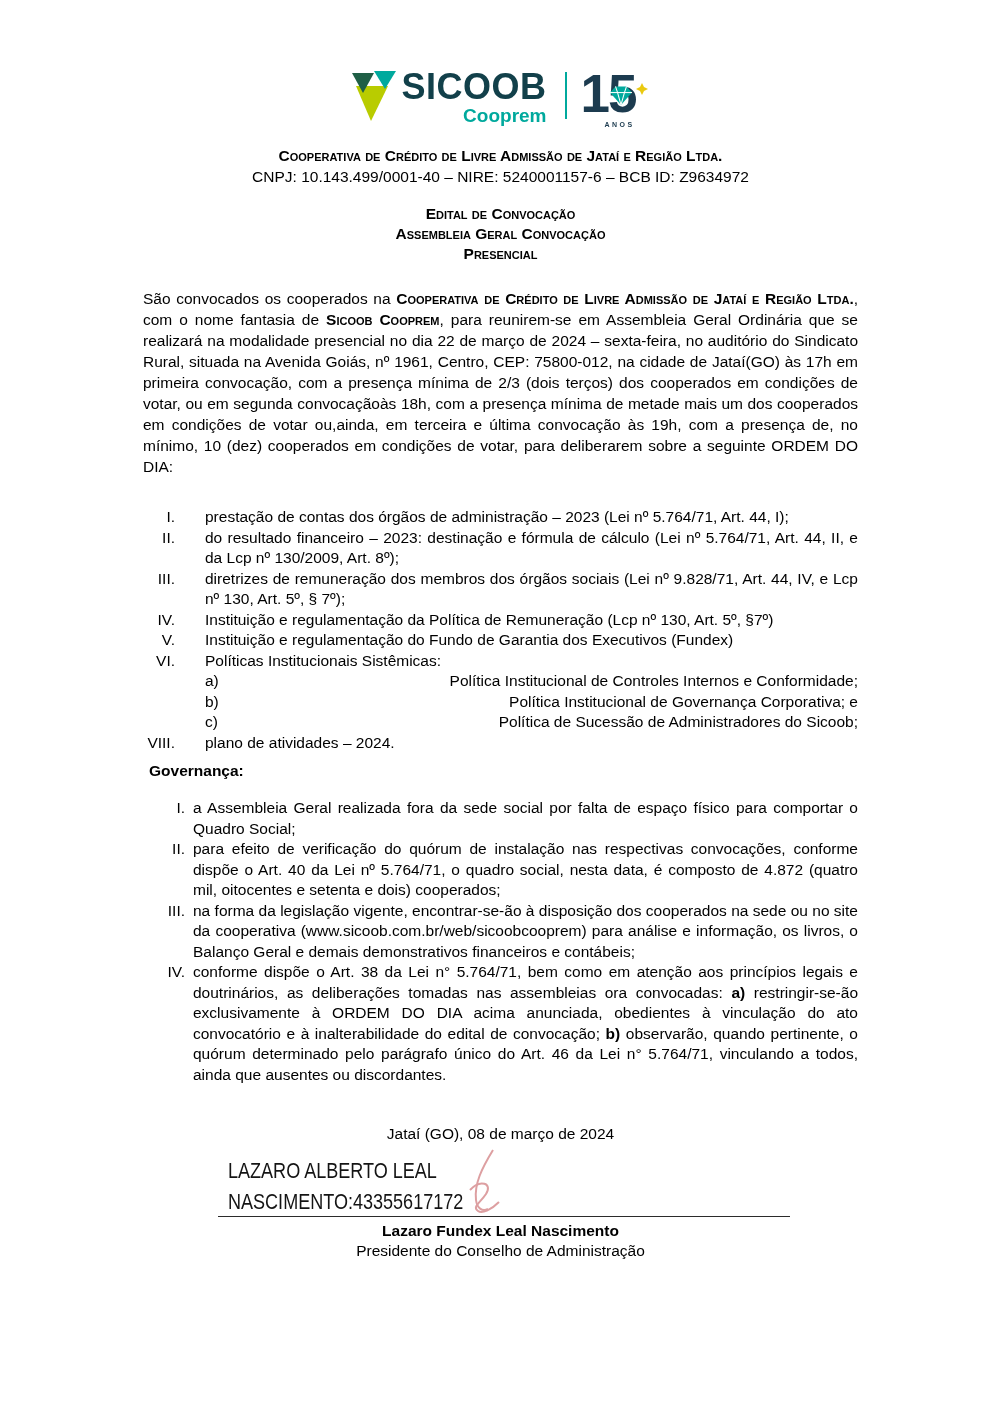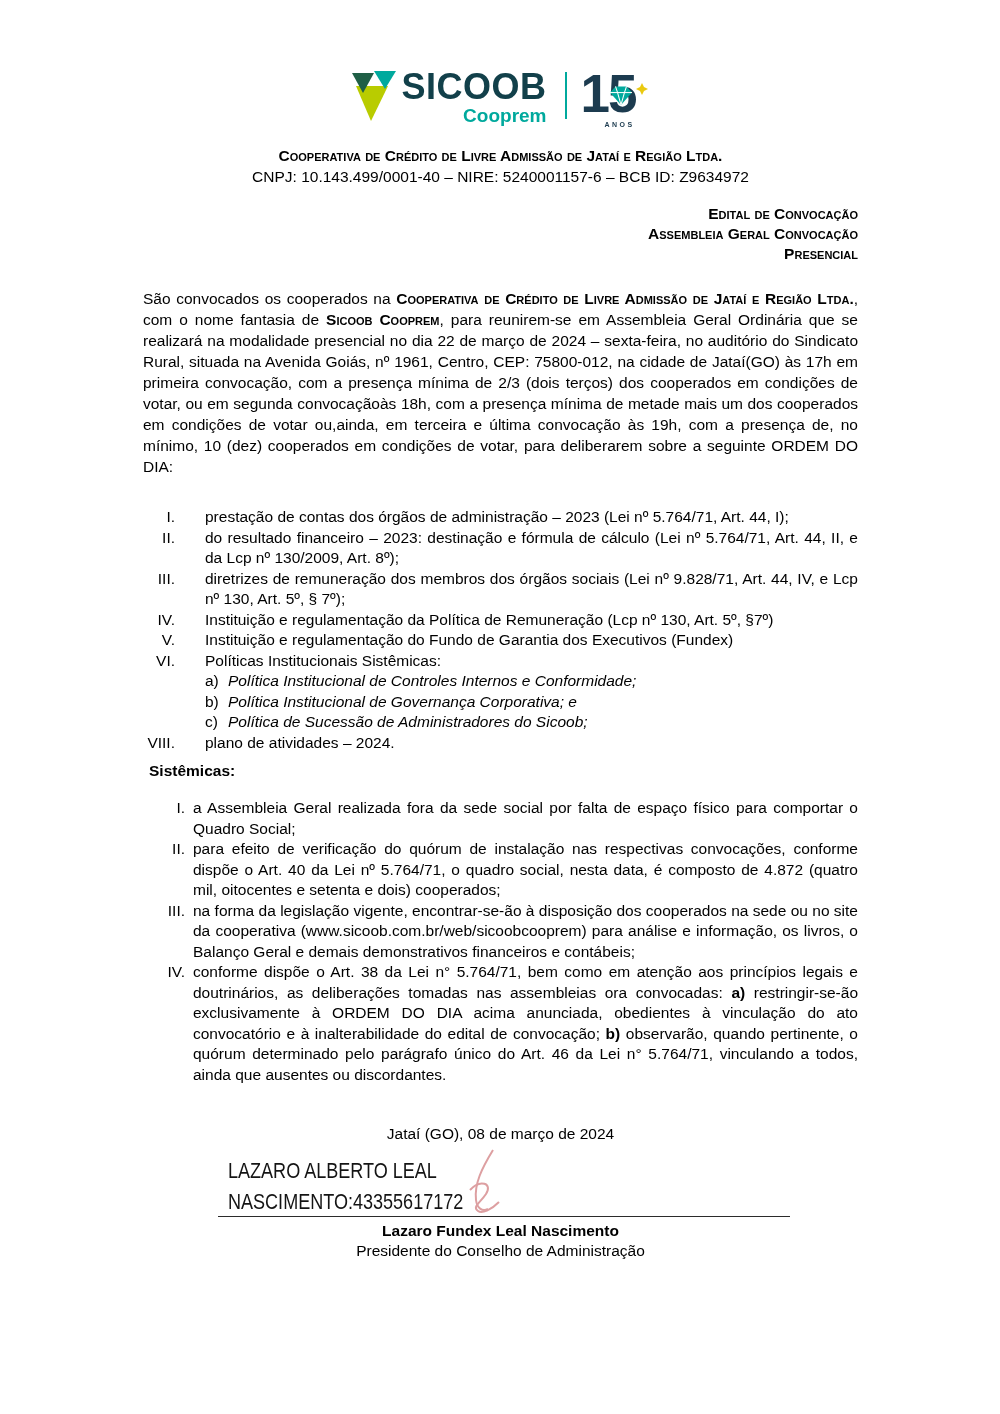--- a/index.html
+++ b/index.html
@@ -23,36 +23,36 @@
   .anniv{ position:relative; width:70px; height:62px; }
   .anniv-number{ font-size:53px; font-weight:bold; color:var(--anniv-dark); line-height:50px; letter-spacing:-2px; }
   .anniv-gem{ position:absolute; left:29px; top:17px; }
   .anniv-sparkle{ position:absolute; left:55px; top:10px; }
   .anniv-label{ font-size:7px; font-weight:bold; color:var(--anniv-dark); letter-spacing:2.5px; margin-top:-5px; padding-left:24px; }
 
   
   .sc-bold{ font-weight:bold; font-variant:small-caps; }
   .company-name{ margin-top:14px; text-align:center; }
   .registration{ text-align:center; }
-  .doc-titles{ margin-top:17px; text-align:right; line-height:20px; }
+  .doc-titles{ margin-top:17px; text-align:center; line-height:20px; }
 
   
   .intro{ margin-top:24px; text-align:justify; }
   .seg-b-sc{ font-weight:bold; font-variant:small-caps; }
   .seg-b{ font-weight:bold; }
 
   .agenda{ margin-top:30px; line-height:20.5px; }
   .li{ display:flex; }
   .li .marker{ flex:0 0 auto; text-align:right; }
   .li .li-text{ flex:1 1 auto; text-align:justify; }
   .li.lvl1 .marker{ width:32px; }
   .li.lvl1 .li-text{ margin-left:30px; }
   .li.lvl2{ margin-left:62px; }
   .li.lvl2 .marker{ width:13px; }
-  .li.lvl2 .li-text{ margin-left:10px; text-align:left;font-style:italic; }
+  .li.lvl2 .li-text{ margin-left:10px; text-align:right; }
 
   .obs-heading{ margin-top:7px; margin-left:6px; font-weight:bold; }
   .obs-list{ margin-top:17px; line-height:20.5px; }
   .obs-list .marker{ width:42px; }
   .obs-list .li-text{ margin-left:8px; }
 
   
   .date-line{ margin-top:38px; text-align:center; }
   .sig-block{ position:relative; margin-top:14px; height:58px; }
   .sig-big{
@@ -149,21 +149,21 @@
         <div class="li lvl2">
           <span class="marker">c)</span>
           <div class="li-text">Política de Sucessão de Administradores do Sicoob;</div>
         </div>
         <div class="li lvl1">
           <span class="marker">VIII.</span>
           <div class="li-text">plano de atividades – 2024.</div>
         </div>
       </div>
 
-    <div class="obs-heading">Sistêmicas:</div>
+    <div class="obs-heading">Governança:</div>
     <div class="obs-list">
         <div class="li obs">
           <span class="marker">I.</span>
           <div class="li-text"><span>a Assembleia Geral realizada fora da sede social por falta de espaço físico para comportar o Quadro Social;</span></div>
         </div>
         <div class="li obs">
           <span class="marker">II.</span>
           <div class="li-text"><span>para efeito de verificação do quórum de instalação nas respectivas convocações, conforme dispõe o Art. 40 da Lei nº 5.764/71, o quadro social, nesta data, é composto de 4.872 (quatro mil, oitocentes e setenta e dois) cooperados;</span></div>
         </div>
         <div class="li obs">

